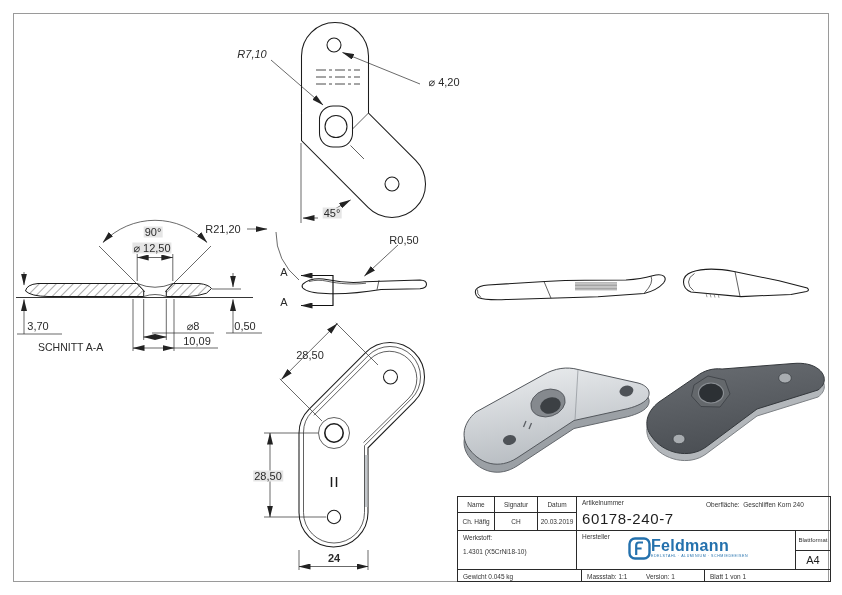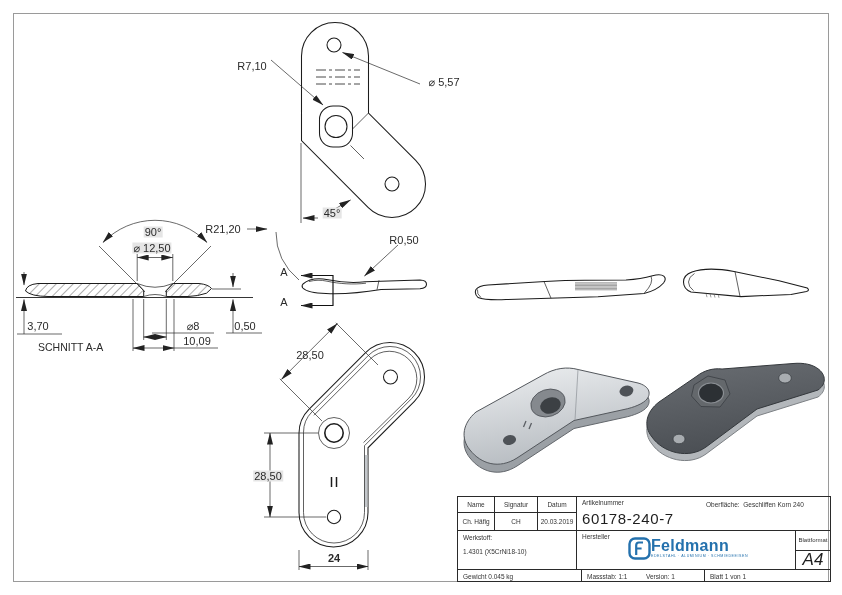--- a/index.html
+++ b/index.html
@@ -23,21 +23,21 @@
           color:#2a2a2a;background:#e5e5e5;padding:0 1px;white-space:nowrap;}
   .dlabel.nobg{background:transparent;}
   .dlabel.left{transform:translate(0,-50%);}
   
   .tb{position:absolute;left:457px;top:496px;width:374px;height:86px;
       border:1px solid #2a2a2a;box-sizing:border-box;}
   .tbline{position:absolute;background:#2a2a2a;}
   .tbcell{position:absolute;font-size:6.5px;color:#333;line-height:1.15;white-space:nowrap;}
   .cellc{display:flex;align-items:center;justify-content:center;text-align:center;}
   .artnum{font-size:15px;letter-spacing:.6px;color:#1e1e1e;}
-  .a4{font-size:17px;color:#1e1e1e;font-style:italic;}
+  .a4{font-size:11px;color:#1e1e1e;}
   .brandwrap{position:absolute;display:flex;align-items:center;gap:0;}
   .brandtext{display:flex;flex-direction:column;line-height:1;}
   .brandname{font-size:16px;font-weight:bold;letter-spacing:.3px;}
   .brandtag{font-size:3.6px;letter-spacing:.55px;margin-top:1px;}
 </style>
 </head>
 <body>
 
 <div class="sheet">
   <div class="frame"></div>
@@ -180,22 +180,22 @@
       <path d="M652,437 C643,426 646,412 659,402 L697,376 C704,370.5 713,368 722,369 L793,363.5 C804,362.5 813,364.5 819,369.5 C826,375.5 826.5,384 818,390 L757,409 L706,447 C689,459.5 663,453 652,437 Z" transform="translate(0,7)" fill="#b3b7bb" stroke="#7d8185" stroke-width="1"></path>
       <path d="M652,437 C643,426 646,412 659,402 L697,376 C704,370.5 713,368 722,369 L793,363.5 C804,362.5 813,364.5 819,369.5 C826,375.5 826.5,384 818,390 L757,409 L706,447 C689,459.5 663,453 652,437 Z" fill="url(#gd)" stroke="#34383c" stroke-width="1"></path>
       <path d="M694,385 L708,376 L725,380 L730,394 L720,407 L701,406.5 L691.5,396 Z" fill="#64686c" stroke="#3a3e43" stroke-width=".8"></path>
       <ellipse cx="711" cy="393" rx="12.5" ry="10" fill="#2c3034"></ellipse>
       <ellipse cx="711" cy="393" rx="12.5" ry="10" fill="none" stroke="#8b8f94" stroke-width="1.2"></ellipse>
       <ellipse cx="785" cy="378" rx="6.3" ry="5" fill="#a8acb0" stroke="#35393d" stroke-width=".7"></ellipse>
       <ellipse cx="679" cy="439" rx="6" ry="4.8" fill="#a8acb0" stroke="#35393d" stroke-width=".7"></ellipse>
     </g>
   </svg>
 
-  <div class="dlabel nobg" style="left:252px;top:66px;">R7,10</div>
-  <div class="dlabel nobg" style="left:444px;top:82px;">⌀ 5,57</div>
+  <div class="dlabel nobg" style="left:252px;top:54px;font-style:italic;">R7,10</div>
+  <div class="dlabel nobg" style="left:444px;top:82px;">⌀ 4,20</div>
   <div class="dlabel" style="left:332px;top:213px;">45°</div>
   <div class="dlabel nobg" style="left:223px;top:229px;">R21,20</div>
   <div class="dlabel" style="left:153px;top:232px;">90°</div>
   <div class="dlabel" style="left:152px;top:248px;">⌀ 12,50</div>
   <div class="dlabel nobg" style="left:38px;top:326px;">3,70</div>
   <div class="dlabel left nobg" style="left:37px;top:347px;font-size:10.5px;">SCHNITT A-A</div>
   <div class="dlabel nobg" style="left:193px;top:326px;">⌀8</div>
   <div class="dlabel nobg" style="left:197px;top:341px;">10,09</div>
   <div class="dlabel nobg" style="left:245px;top:326px;">0,50</div>
   <div class="dlabel nobg" style="left:404px;top:240px;">R0,50</div>

